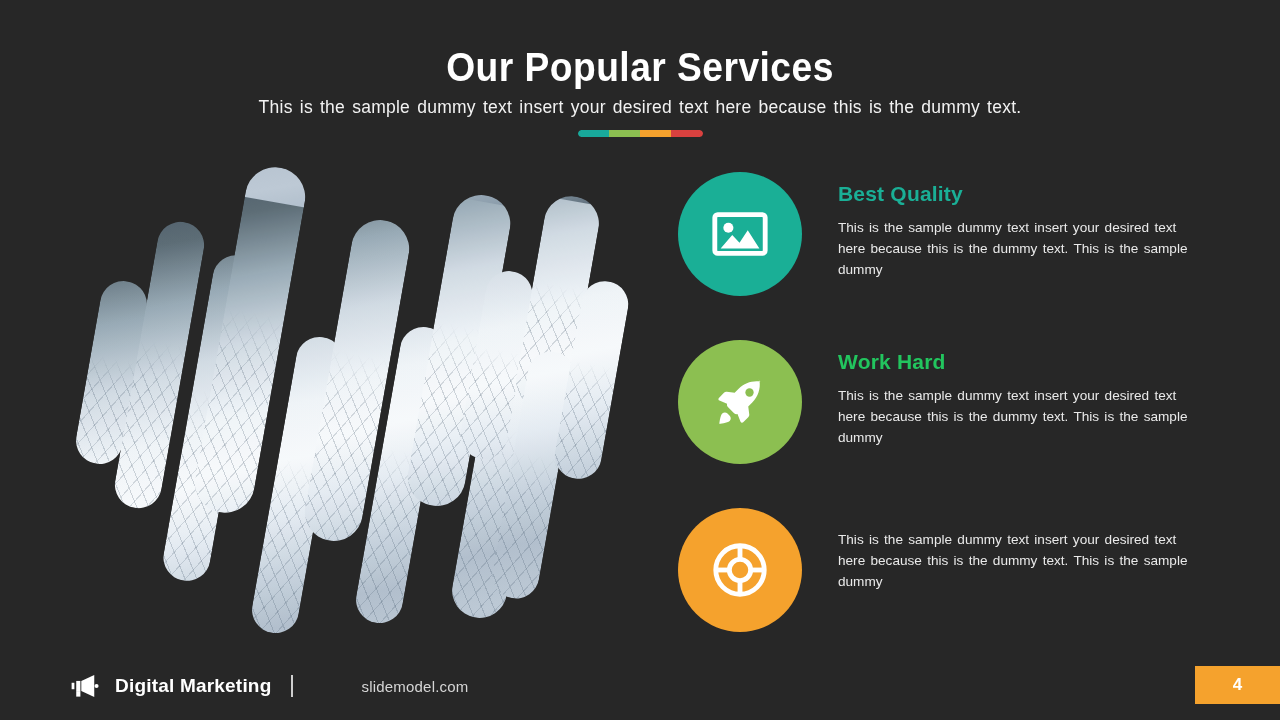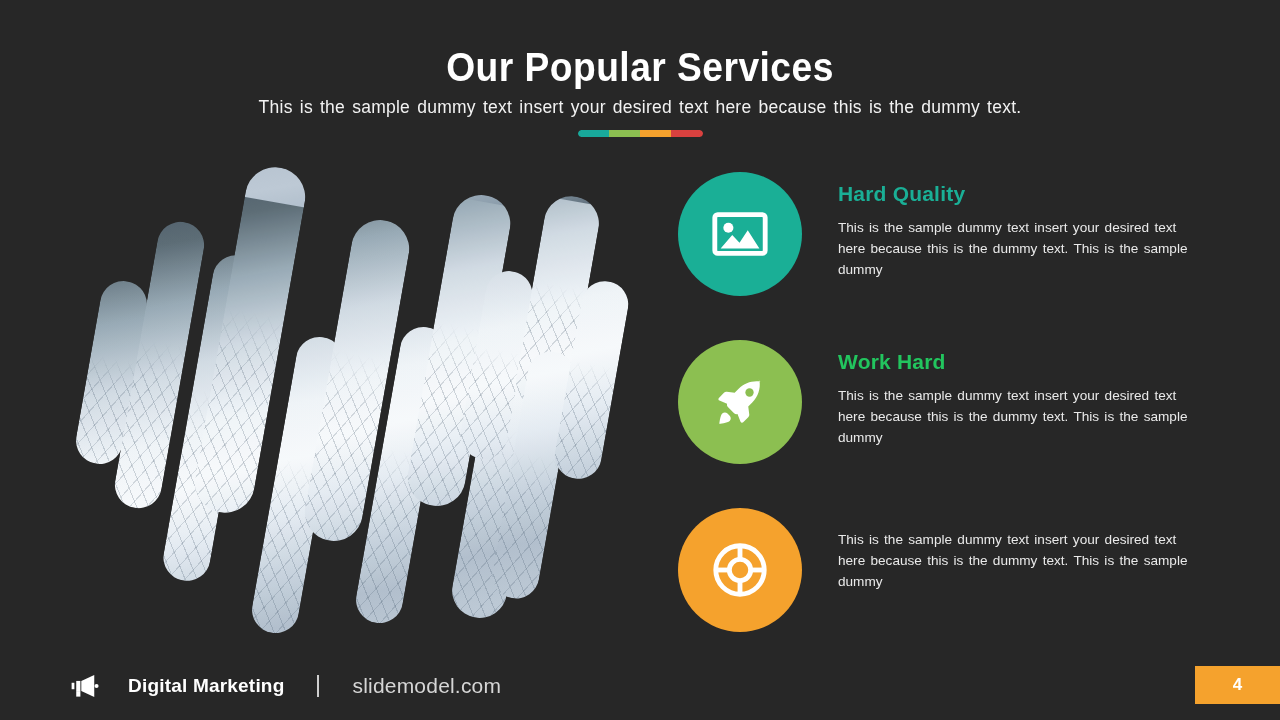--- a/index.html
+++ b/index.html
@@ -74,24 +74,24 @@
     display:flex; align-items:center; justify-content:center;
   }
   .ftext { margin-left:160px; padding-top:10px; }
   .fheading { font-size:21px; font-weight:bold; letter-spacing:0.2px; }
   .fbody {
     margin-top:11px; font-size:13.6px; color:#e9e9e9;
     line-height:1.56; word-spacing:1.5px; max-width:350px;
   }
 
   
-  .footer { position:absolute; left:70px; bottom:22px; display:flex; align-items:center;gap:13px; }
+  .footer { position:absolute; left:70px; bottom:22px; display:flex; align-items:center; }
   .brand-name { margin-left:15px; font-size:19px; font-weight:bold; color:#ffffff; letter-spacing:0.2px; }
   .footer-sep { margin:0 20px; width:2px; height:22px; background:#cfcfcf; }
-  .footer-url { font-size:21px; color:#d6d6d6; letter-spacing:0.2px; }
+  .footer-url { font-size:15px; color:#d6d6d6; letter-spacing:0.2px;margin-left:48px; }
 
   .page-badge {
     position:absolute; right:0; bottom:16px;
     width:85px; height:38px; background:#F5A22D;
     display:flex; align-items:center; justify-content:center;
   }
   .page-num { font-size:17px; font-weight:bold; color:#ffffff; }
 </style>
 </head>
 <body>
@@ -131,21 +131,21 @@
 
     <div class="feature">
       <div class="fcircle" style="background: rgb(26, 175, 150);">
         <svg width="62" height="62" viewBox="0 0 64 64">
           <rect x="6" y="12" width="52" height="40" rx="3" ry="3" fill="none" stroke="#ffffff" stroke-width="5"></rect>
           <circle cx="20" cy="25.5" r="5.2" fill="#ffffff"></circle>
           <path d="M12 47 L24 33 L31.5 41 L40 28 L52 47 Z" fill="#ffffff"></path>
         </svg>
       </div>
       <div class="ftext">
-        <div class="fheading" style="color: rgb(26, 175, 150);">Hard Quality</div>
+        <div class="fheading" style="color: rgb(26, 175, 150);">Best Quality</div>
         <div class="fbody">This is the sample dummy text insert your desired text here because this is the dummy text. This is the sample dummy</div>
       </div>
     </div>
 
     <div class="feature">
       <div class="fcircle" style="background: rgb(140, 191, 81);">
         <svg width="58" height="58" viewBox="0 0 64 64">
           <g fill="#ffffff">
             <path d="M54.5 9.5c-8.8-1.4-17.6 1.6-24 8l-4.4 4.4-8.6-1.1c-1.2-.2-2.4.2-3.2 1.1l-5.6 5.6c-.9.9-.6 2.4.6 2.9l8.4 3.4c-.3 1.4.1 2.9 1.2 4l6.3 6.3c1.1 1.1 2.6 1.5 4 1.2l3.4 8.4c.5 1.2 2 1.5 2.9.6l5.6-5.6c.9-.9 1.3-2 1.1-3.2l-1.1-8.6 4.4-4.4c6.4-6.4 9.4-15.2 8-24-.1-.6-.5-1-1-1.1z"></path>
             <path d="M18.2 44.8c-1.6-1.6-4.2-1.6-5.8 0-2.4 2.4-3.2 11.4-3.2 11.4s9-0.8 11.4-3.2c1.6-1.6 1.6-4.2 0-5.8z"></path>

